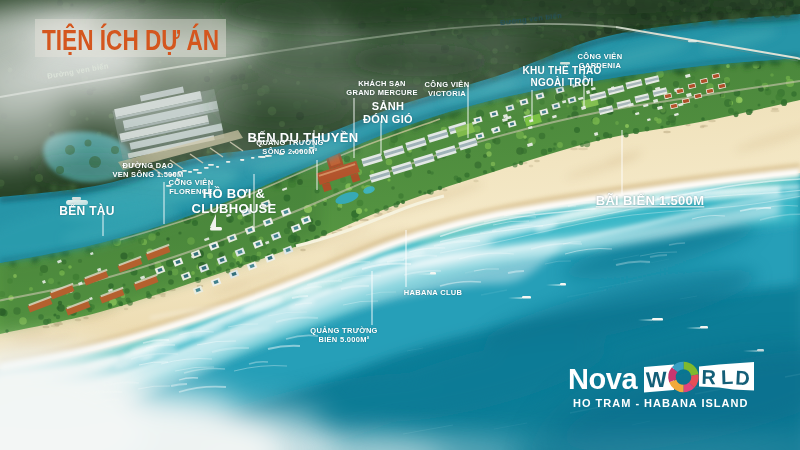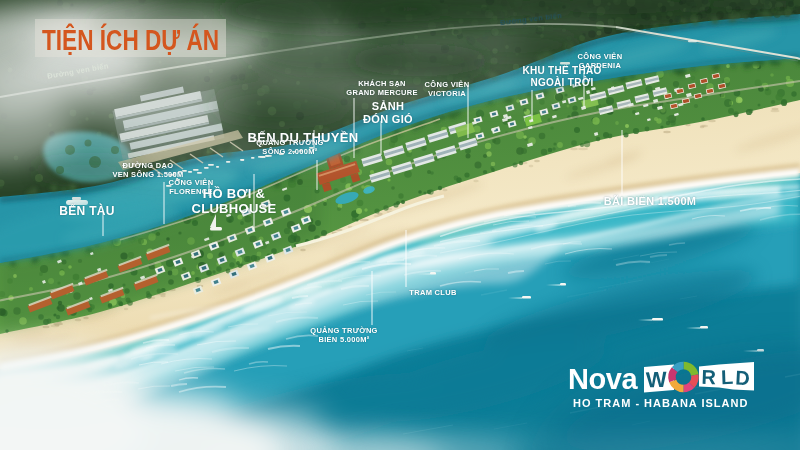--- a/index.html
+++ b/index.html
@@ -1588,23 +1588,23 @@
 <div class="lbl" style="left:354px;top:89px;font-size:7.5px;letter-spacing:0.3px;line-height:1.18;margin-left:28px;">KHÁCH SẠN<br>GRAND MERCURE</div>
 
 <div class="lbl" style="left:388px;top:113px;font-size:11px;letter-spacing:0.3px;line-height:1.18;">SẢNH<br>ĐÓN GIÓ</div>
 
 <div class="lbl" style="left:447px;top:90px;font-size:7.5px;letter-spacing:0.3px;line-height:1.18;">CÔNG VIÊN<br>VICTORIA</div>
 
 <div class="lbl" style="left:562px;top:77px;font-size:10px;letter-spacing:0.3px;line-height:1.18;">KHU THỂ THAO<br>NGOÀI TRỜI</div>
 
 <div class="lbl" style="left:600px;top:62px;font-size:7.5px;letter-spacing:0.3px;line-height:1.18;">CÔNG VIÊN<br>GARDENIA</div>
 
-<div class="lbl" style="left:650px;top:201px;font-size:11px;letter-spacing:0.3px;line-height:1.18;">BÃI BIỂN 1.500M</div>
-
-<div class="lbl" style="left:433px;top:293px;font-size:7.5px;letter-spacing:0.3px;line-height:1.18;">TRAM CLUB</div>
+<div class="lbl" style="left:650px;top:201px;font-size:13px;letter-spacing:0.3px;line-height:1.18;text-decoration:underline;">BÃI BIỂN 1.500M</div>
+
+<div class="lbl" style="left:433px;top:293px;font-size:7.5px;letter-spacing:0.3px;line-height:1.18;">HABANA CLUB</div>
 
 <div class="lbl" style="left:344px;top:336px;font-size:7.5px;letter-spacing:0.3px;line-height:1.18;">QUẢNG TRƯỜNG<br>BIỂN 5.000M²</div>
 
 <div class="roadlbl" style="left:78px;top:71px;transform:translate(-50%,-50%) rotate(-10deg);color:#dde4da;">Đường ven biển</div>
 
 <div class="roadlbl" style="left:531px;top:19px;transform:translate(-50%,-50%) rotate(-7deg);color:#23505a;">Đường ven biển</div>
 
 <div class="title">
       <span>TIỆN ÍCH DỰ ÁN</span>
     </div>

